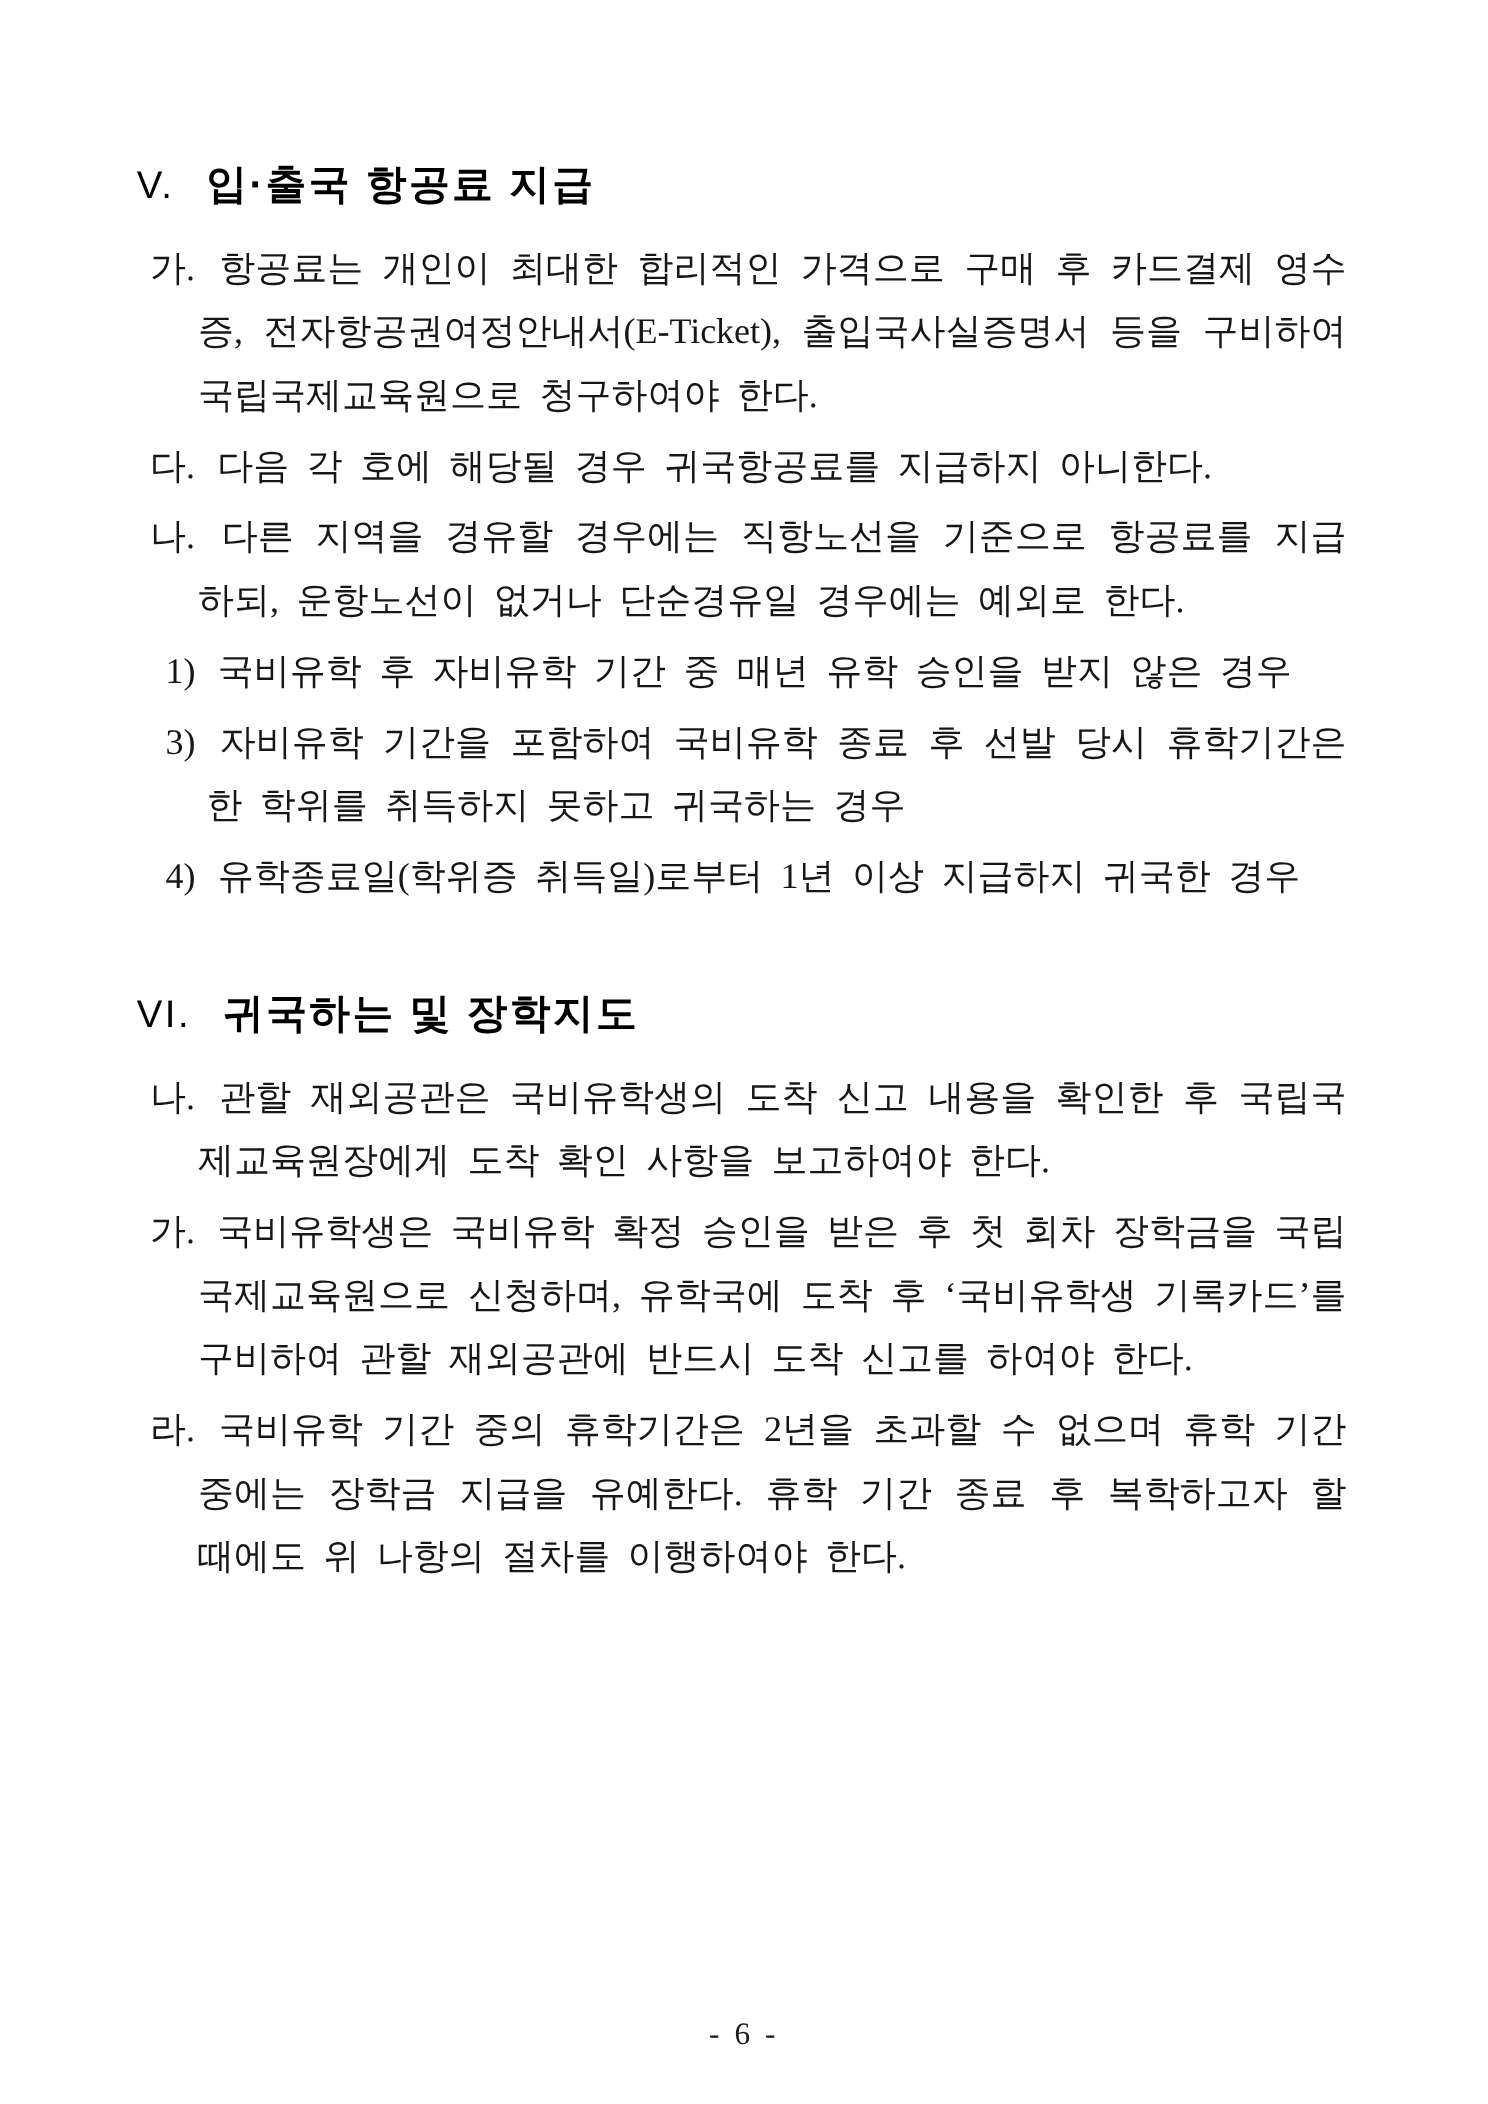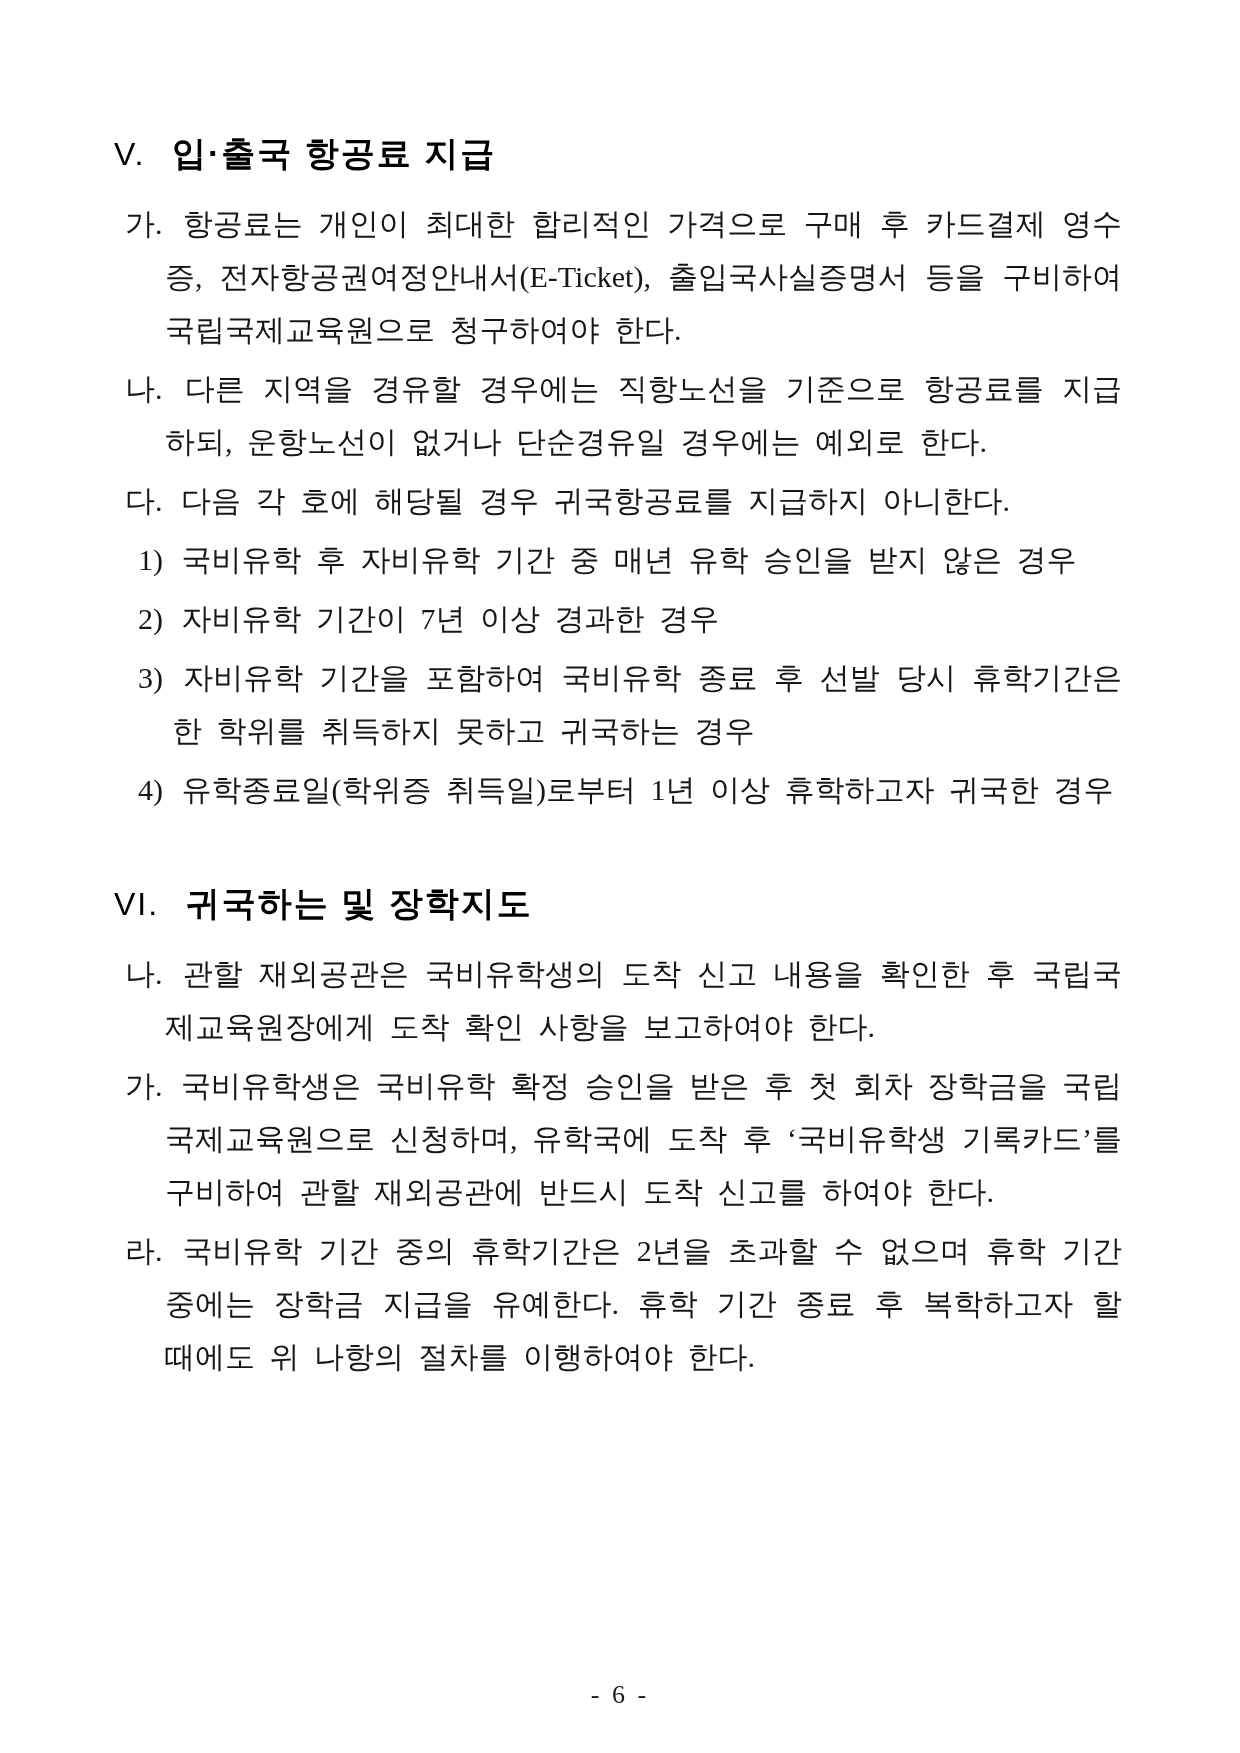--- a/index.html
+++ b/index.html
@@ -83,42 +83,38 @@
     <h1 class="sec-head">
       <span class="sec-num">V.</span>
       <span class="sec-title">입·출국 항공료 지급</span>
     </h1>
 
     <p class="doc-item l1">
       <span class="item-label">가.</span>
       <span class="item-text">항공료는 개인이 최대한 합리적인 가격으로 구매 후 카드결제 영수증, 전자항공권여정안내서(E-Ticket), 출입국사실증명서 등을 구비하여 국립국제교육원으로 청구하여야 한다.</span>
     </p>
     <p class="doc-item l1">
+      <span class="item-label">다.</span>
+      <span class="item-text">다음 각 호에 해당될 경우 귀국항공료를 지급하지 아니한다.</span>
+    </p>
+    <p class="doc-item l1">
       <span class="item-label">나.</span>
       <span class="item-text">다른 지역을 경유할 경우에는 직항노선을 기준으로 항공료를 지급하되, 운항노선이 없거나 단순경유일 경우에는 예외로 한다.</span>
-    </p>
-    <p class="doc-item l1">
-      <span class="item-label">다.</span>
-      <span class="item-text">다음 각 호에 해당될 경우 귀국항공료를 지급하지 아니한다.</span>
     </p>
     <p class="doc-item l2">
       <span class="item-label">1)</span>
       <span class="item-text">국비유학 후 자비유학 기간 중 매년 유학 승인을 받지 않은 경우</span>
-    </p>
-    <p class="doc-item l2">
-      <span class="item-label">2)</span>
-      <span class="item-text">자비유학 기간이 7년 이상 경과한 경우</span>
     </p>
     <p class="doc-item l2">
       <span class="item-label">3)</span>
       <span class="item-text">자비유학 기간을 포함하여 국비유학 종료 후 선발 당시 휴학기간은 한 학위를 취득하지 못하고 귀국하는 경우</span>
     </p>
     <p class="doc-item l2">
       <span class="item-label">4)</span>
-      <span class="item-text">유학종료일(학위증 취득일)로부터 1년 이상 휴학하고자 귀국한 경우</span>
+      <span class="item-text">유학종료일(학위증 취득일)로부터 1년 이상 지급하지 귀국한 경우</span>
     </p>
   </section>
 
   <section>
     <h1 class="sec-head second">
       <span class="sec-num">VI.</span>
       <span class="sec-title">귀국하는 및 장학지도</span>
     </h1>
 
     <p class="doc-item l1">

